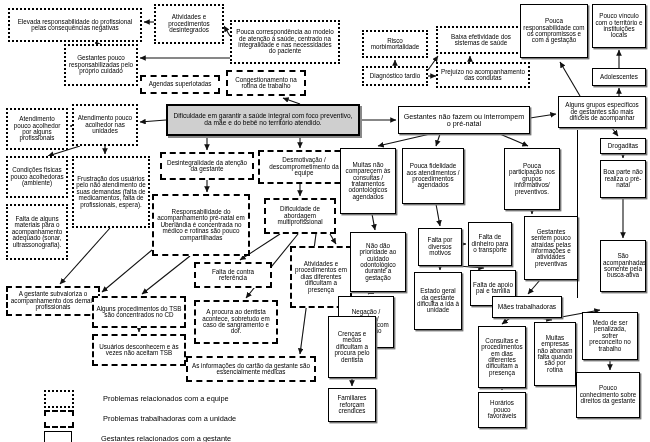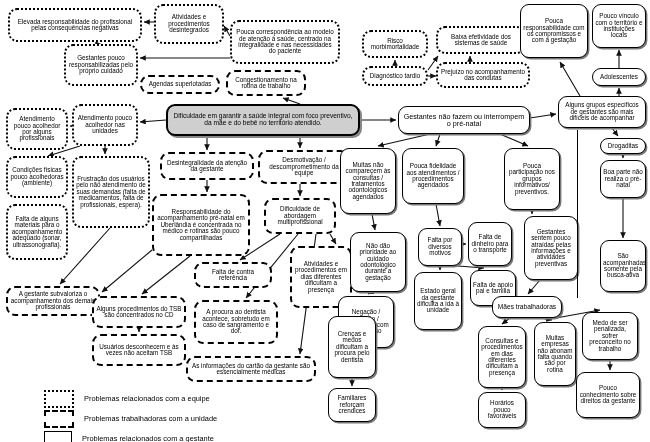--- a/index.html
+++ b/index.html
@@ -3,31 +3,31 @@
 <meta charset="utf-8">
 <style>
   html,body{margin:0;padding:0;background:#fff;}
   body{width:650px;height:442px;position:relative;overflow:hidden;
        font-family:"Liberation Sans","DejaVu Sans",sans-serif;color:#000;}
   #canvas{position:absolute;inset:0;width:650px;height:442px;}
   svg.edges{position:absolute;left:0;top:0;width:650px;height:442px;pointer-events:none;}
 
   .node{position:absolute;box-sizing:border-box;display:flex;align-items:center;
         justify-content:center;text-align:center;background:#fff;
-        line-height:1.02;padding:1px 2px;overflow:hidden;border-radius:9px;}
+        line-height:1.02;padding:1px 2px;overflow:hidden;}
   .node span{display:block;width:100%;}
 
   
   .t-team{border:2px dotted #000;}
   .t-unit{border:2px dashed #000;}
   .t-gest{border:1.6px solid #000;box-shadow:1.4px 1.4px 0 #777;}
   .t-core{border:2.4px solid #000;background:#cfcfcf;box-shadow:2px 2px 0 #888;}
 
   .legend{position:absolute;left:44px;top:390px;width:260px;}
-  .legend-row{display:flex;align-items:center;height:17px;margin-bottom:3px;}
+  .legend-row{display:flex;align-items:center;height:17px;margin-bottom:3px;gap:19px;}
   .legend-swatch{width:26px;height:14px;margin-right:10px;flex:0 0 26px;background:#fff;}
   .legend-text{font-size:7.4px;white-space:nowrap;}
   .sep{position:absolute;background:#000;}
 </style>
 </head>
 <body>
 
 <div id="canvas">
 
   <svg class="edges" viewBox="0 0 650 442">
@@ -260,17 +260,17 @@
     <div class="legend-row">
       <div class="legend-swatch" style="border:2px dotted #000;"></div>
       <div class="legend-text">Problemas relacionados com a equipe</div>
     </div>
     <div class="legend-row">
       <div class="legend-swatch" style="border:2px dashed #000;"></div>
       <div class="legend-text">Problemas trabalhadoras com a unidade</div>
     </div>
     <div class="legend-row">
       <div class="legend-swatch" style="border:1.6px solid #000;"></div>
-      <div class="legend-text">Problemas relacionados com a gestante</div>
+      <div class="legend-text">Gestantes relacionados com a gestante</div>
     </div>
   </div>
 
 </div>
 
 </body></html>

